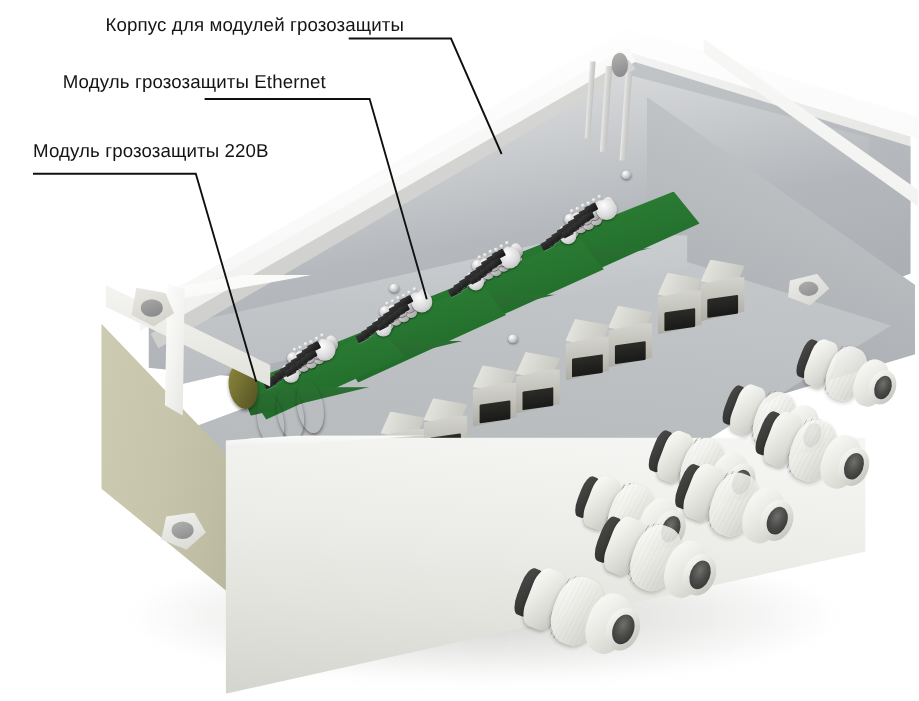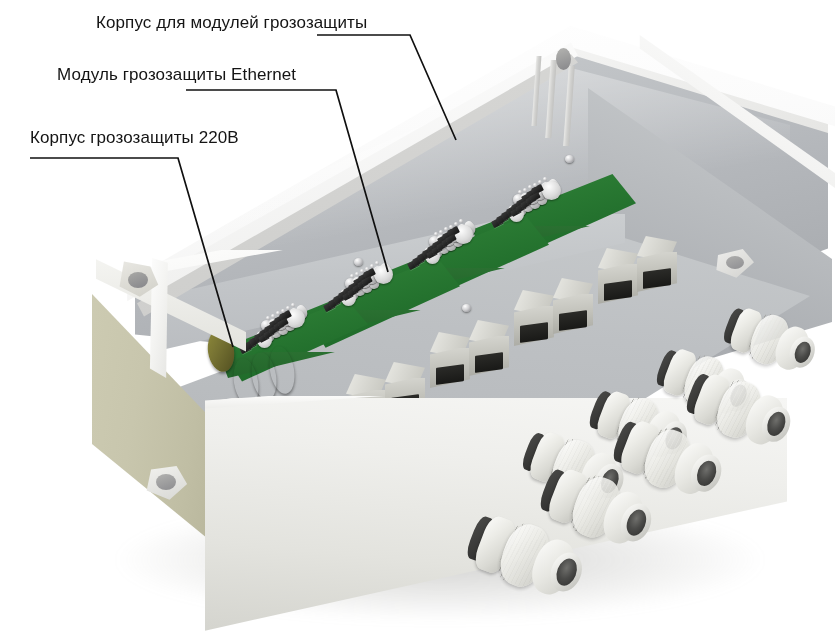--- a/index.html
+++ b/index.html
@@ -582,15 +582,15 @@
   <svg class="leader" id="leaders" width="835" height="637" viewBox="0 0 835 637" style="left:0;top:0;pointer-events:none;">
       <polyline points="317,35 410,35 456,140" fill="none" stroke="#101010" stroke-width="1.7"></polyline>
       <polyline points="186,90 336,90 388,272" fill="none" stroke="#101010" stroke-width="1.7"></polyline>
       <polyline points="30,158 178,158 233,347" fill="none" stroke="#101010" stroke-width="1.7"></polyline>
     </svg>
 
   <div class="callout" id="lbl-eth">Модуль грозозащиты Ethernet</div>
 
   <div class="callout" id="lbl-case">Корпус для модулей грозозащиты</div>
 
-  <div class="callout" id="lbl-220">Корпус грозозащиты 220В</div>
+  <div class="callout" id="lbl-220">Модуль грозозащиты 220В</div>
 
 </div>
 
 </body></html>

